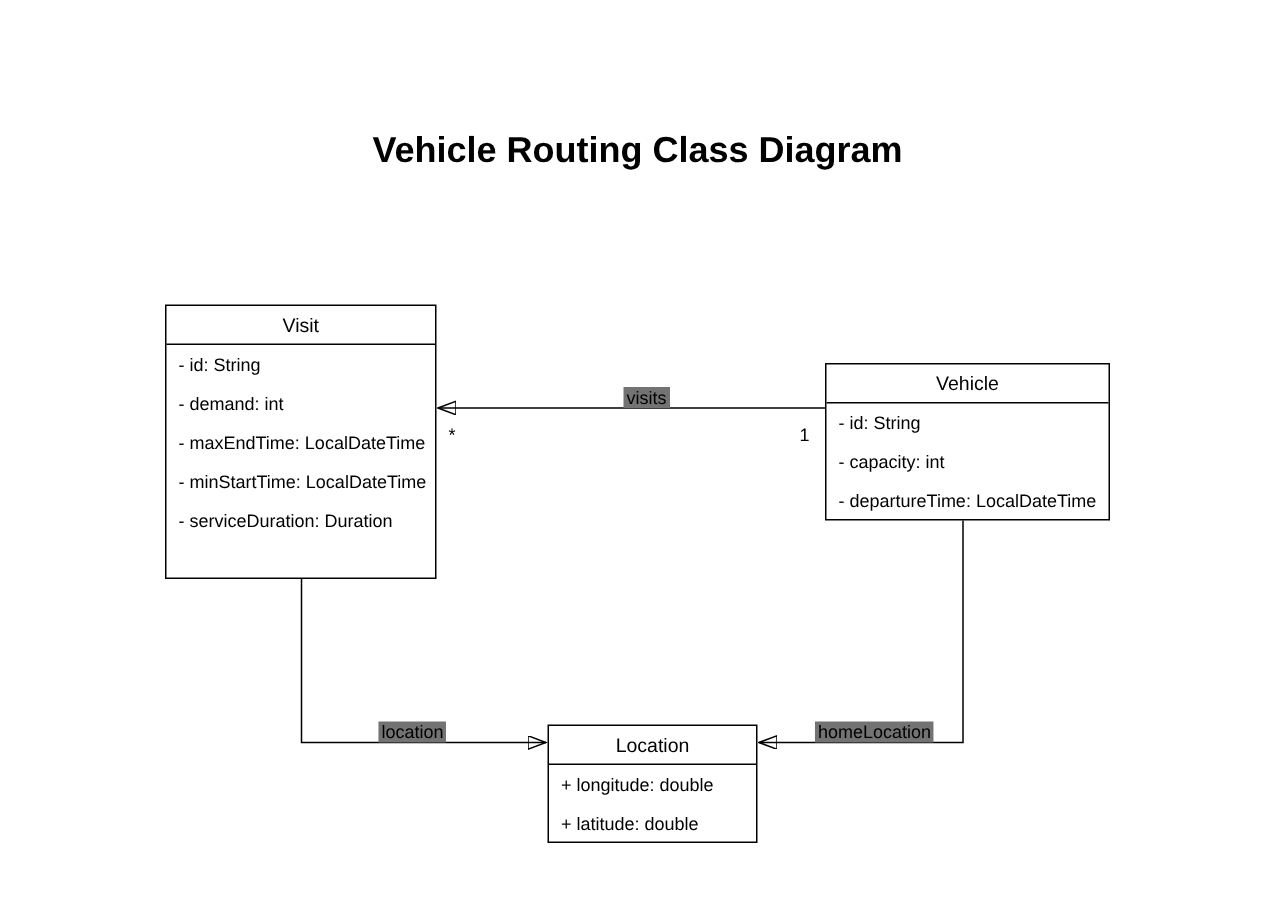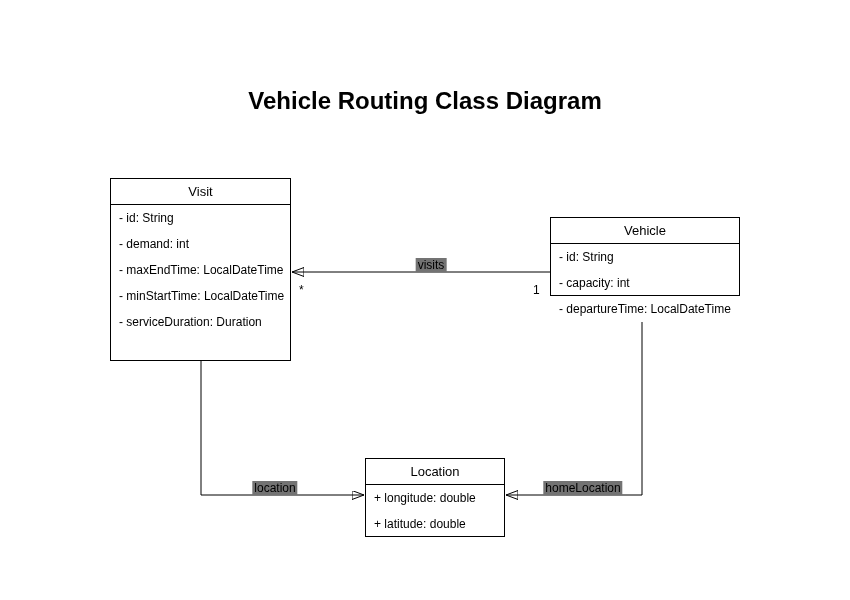--- a/index.html
+++ b/index.html
@@ -36,20 +36,21 @@
   .edges path {
     fill: none;
     stroke: #000000;
     stroke-width: 1;
   }
   .class-box {
     position: absolute;
     box-sizing: border-box;
     background: #ffffff;
     border: 1px solid #000000;
+    margin-top: 25px;
   }
   .class-header {
     height: 25px;
     border-bottom: 1px solid #000000;
     display: flex;
     align-items: center;
     justify-content: center;
     font-size: 13px;
     white-space: nowrap;
   }
@@ -76,21 +77,21 @@
   }
   .mult {
     position: absolute;
     font-size: 12px;
     line-height: 14px;
     background: #ffffff;
     padding: 0 1px;
   }
   
   #box-visit    { left: 110px; top: 178px; width: 181px; height: 183px; }
-  #box-vehicle  { left: 550px; top: 217px; width: 190px; height: 79px; }
+  #box-vehicle  { left: 550px; top: 217px; width: 190px; height: 105px; }
   #box-location { left: 365px; top: 458px; width: 140px; height: 79px; }
   
   #label-visits        { left: 431px; top: 258px; }
   #mult-visits-many    { left: 298px; top: 283px; transform: none; }
   #mult-visits-one     { left: 532px; top: 283px; transform: none; }
   #label-location      { left: 275px; top: 481px; }
   #label-homelocation  { left: 583px; top: 481px; }
 </style>
 </head>
 <body>

